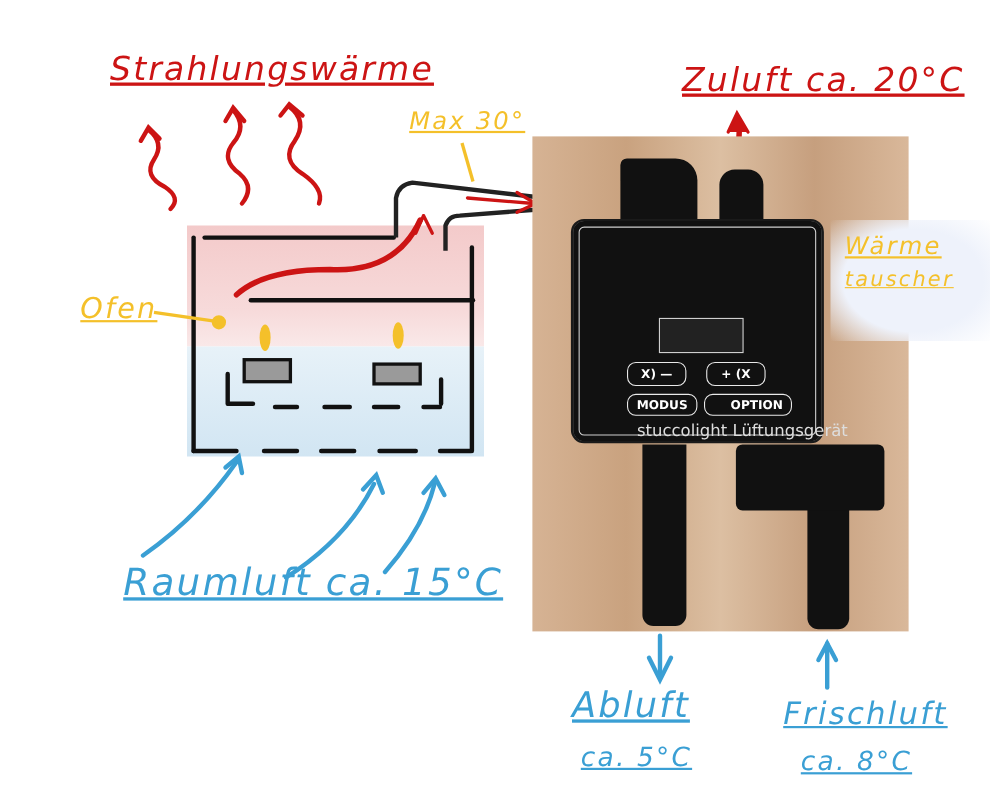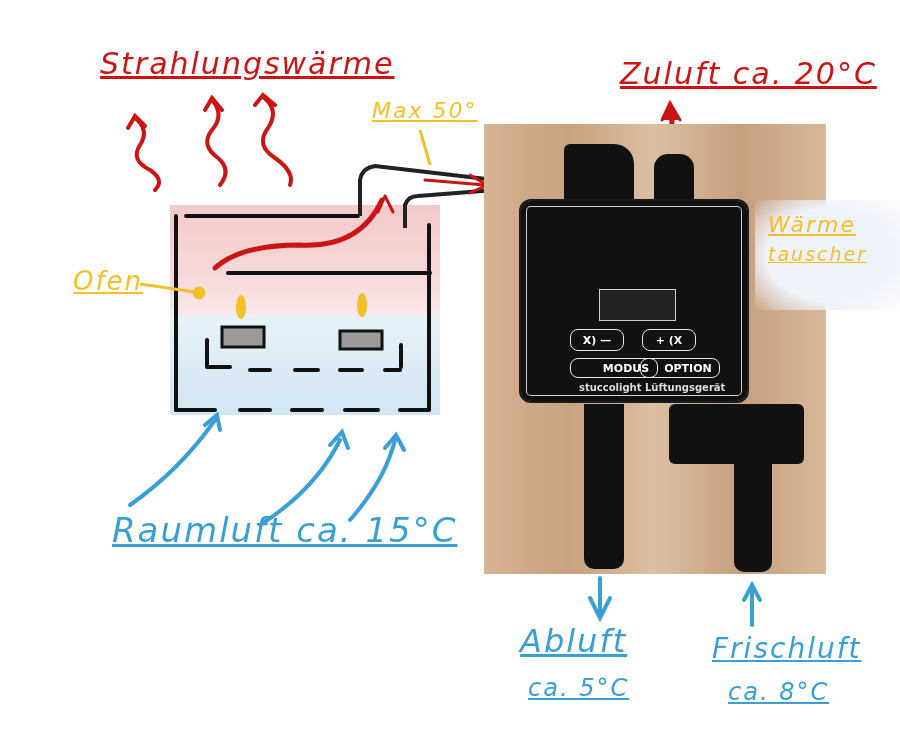--- a/index.html
+++ b/index.html
@@ -99,33 +99,33 @@
   </g>
 </svg>
 
 <div id="photo">
   <div class="board" style="left:80px;top:20px;width:70px;height:60px;border-radius:6px 20px 0 0;"></div>
   <div class="board" style="left:170px;top:30px;width:40px;height:60px;border-radius:14px;"></div>
   <div class="board" style="left:35px;top:75px;width:226px;height:200px;border-radius:12px;border:2px solid #1a1a1a;box-shadow:inset 0 0 0 5px #111,inset 0 0 0 6px #cfcfcf;"></div>
   <div style="position:absolute;left:115px;top:165px;width:75px;height:30px;background:#222;border:1px solid #cfcfcf;"></div>
   <div class="btn" style="left:86px;top:205px;width:52px;height:20px;">X) —</div>
   <div class="btn" style="left:158px;top:205px;width:52px;height:20px;">+ (X</div>
-  <div class="btn" style="left:86px;top:234px;width:62px;height:18px;padding-left:24px;">MODUS</div>
+  <div class="btn" style="left:86px;top:234px;width:62px;height:18px;">MODUS</div>
   <div class="btn" style="left:156px;top:234px;width:62px;height:18px;padding-left:16px;">OPTION</div>
-  <div style="position:absolute;left:95px;top:258px;color:#ddd;font-size:10px;font-weight:bold;">stuccolight Lüftungsgerät</div>
+  <div style="position:absolute;left:95px;top:258px;color:#ddd;font-size:15px;">stuccolight Lüftungsgerät</div>
   <div class="board" style="left:100px;top:280px;width:40px;height:165px;border-radius:0 0 10px 10px;"></div>
   <div class="board" style="left:250px;top:330px;width:38px;height:118px;border-radius:0 0 10px 10px;"></div>
   <div class="board" style="left:185px;top:280px;width:135px;height:60px;border-radius:6px;"></div>
 </div>
 
 <div style="position:absolute;left:755px;top:200px;width:150px;height:110px;background:radial-gradient(ellipse at center,#eef2fb 60%,rgba(238,242,251,0) 100%);"></div>
 
 <div class="hand red" style="left:100px;top:46px;font-size:30px;">Strahlungswärme</div>
 <div class="hand red" style="left:620px;top:56px;font-size:30px;">Zuluft ca. 20°C</div>
-<div class="hand yellow" style="left:372px;top:98px;font-size:22px;">Max 50°</div>
+<div class="hand yellow" style="left:372px;top:98px;font-size:22px;">Max 30°</div>
 <div class="hand yellow" style="left:45px;top:266px;font-size:26px;margin-left:28px;">Ofen</div>
 <div class="hand yellow" style="left:768px;top:212px;font-size:22px;">Wärme</div>
 <div class="hand yellow" style="left:768px;top:243px;font-size:19px;">tauscher</div>
 <div class="hand blue" style="left:112px;top:510px;font-size:34px;">Raumluft ca. 15°C</div>
 <div class="hand blue" style="left:520px;top:622px;font-size:32px;">Abluft</div>
 <div class="hand blue" style="left:528px;top:674px;font-size:24px;">ca. 5°C</div>
 <div class="hand blue" style="left:712px;top:632px;font-size:28px;">Frischluft</div>
 <div class="hand blue" style="left:728px;top:678px;font-size:24px;">ca. 8°C</div>
 
 </body></html>

